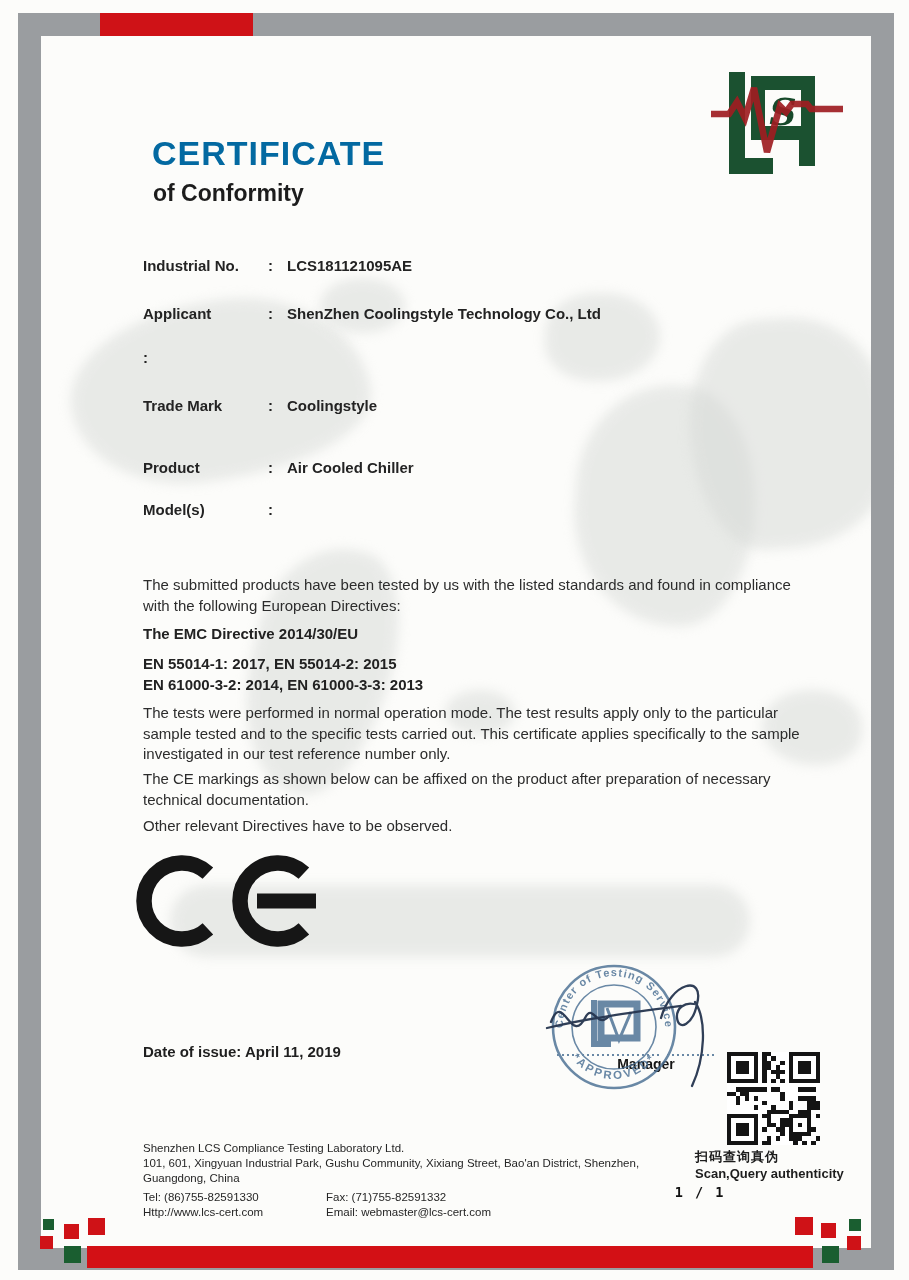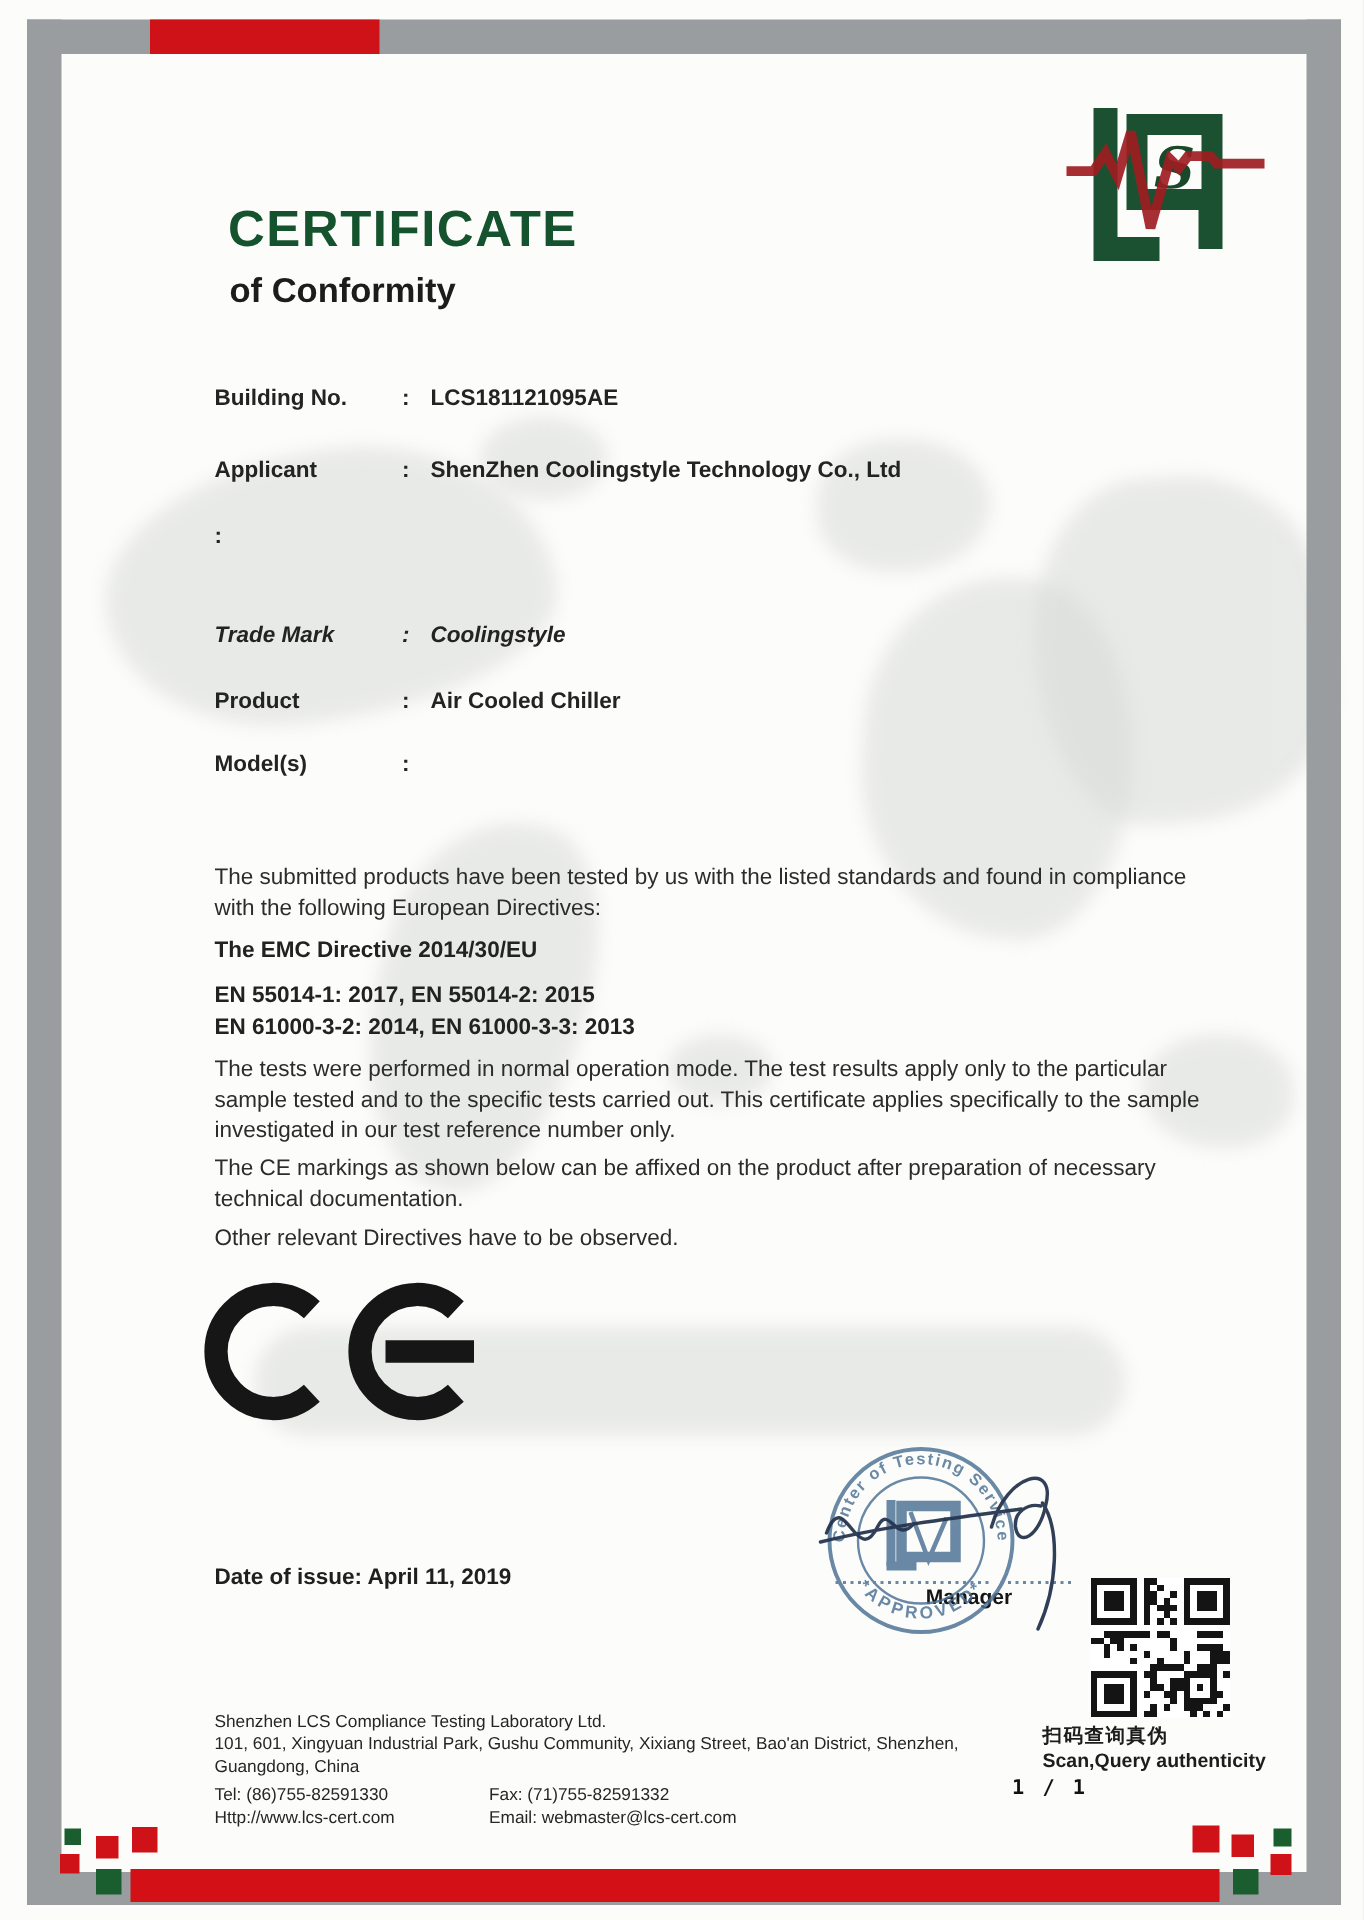--- a/index.html
+++ b/index.html
@@ -17,21 +17,21 @@
   .fr-right{left:871px;top:13px;width:23px;height:1257px;}
   .fr-bottom{left:18px;top:1248px;width:876px;height:22px;}
   .bar-red-top{position:absolute;left:100px;top:13px;width:153px;height:23px;background:#cf1217;z-index:2;}
   .bar-red-bottom{position:absolute;left:87px;top:1246px;width:726px;height:22px;background:#d31015;z-index:2;}
   .sq{position:absolute;z-index:2;}
   .sq.red{background:#cf1217;}
   .sq.green{background:#1a5e30;}
   
   .content{position:absolute;inset:0;z-index:2;}
   .logo{position:absolute;left:707px;top:62px;width:140px;height:118px;}
-  .title{position:absolute;left:152px;top:134px;font-size:34px;font-weight:700;letter-spacing:1px;color:#14532d;}
+  .title{position:absolute;left:152px;top:134px;font-size:34px;font-weight:700;letter-spacing:1px;color:#0369a1;}
   .subtitle{position:absolute;left:153px;top:180px;font-size:23px;font-weight:700;color:#1c1c1c;}
   .frow{position:absolute;left:143px;display:flex;font-size:15px;font-weight:700;color:#232323;line-height:21px;}
   .frow .lbl{width:125px;flex:0 0 125px;}
   .frow .col{width:19px;flex:0 0 19px;}
   .frow .val{width:540px;}
   .para{position:absolute;left:143px;width:668px;font-size:15px;line-height:20.5px;color:#2c2c2c;}
   .para.b{font-weight:700;color:#222;}
   .ce{position:absolute;left:136px;top:849px;width:200px;height:106px;}
   .dateline{position:absolute;left:143px;top:1043px;font-size:15px;font-weight:700;color:#1f1f1f;}
   .manager{position:absolute;left:598px;top:1056px;width:96px;text-align:center;font-size:14px;font-weight:700;color:#151515;z-index:3;}
@@ -93,33 +93,33 @@
         <rect x="92" y="78" width="16" height="26" fill="#1b5130"></rect>
         <text x="76" y="63" text-anchor="middle" font-family="'DejaVu Serif',serif" font-style="italic" font-weight="700" font-size="38" fill="#17492a">S</text>
         <polyline points="4,52 22,52 30,40 38,56 47,26 60,90 73,44 79,50 85,42 100,42 104,47 136,47" fill="none" stroke="#9e1d22" stroke-width="6.5" opacity="0.92"></polyline>
       </svg>
     </div>
 
     <div class="title">CERTIFICATE</div>
     <div class="subtitle">of Conformity</div>
 
     <div class="frow" style="top:255px;">
-      <span class="lbl">Building No.</span>
+      <span class="lbl">Industrial No.</span>
       <span class="col">:</span>
       <span class="val">LCS181121095AE</span>
     </div>
     <div class="frow" style="top:303px;">
       <span class="lbl">Applicant</span>
       <span class="col">:</span>
       <span class="val">ShenZhen Coolingstyle Technology Co., Ltd</span>
     </div>
     <div class="frow" style="top:347px;">
       <span class="col">:</span>
     </div>
-    <div class="frow" style="top:413px;font-style:italic;">
+    <div class="frow" style="top:395px;">
       <span class="lbl">Trade Mark</span>
       <span class="col">:</span>
       <span class="val">Coolingstyle</span>
     </div>
     <div class="frow" style="top:457px;">
       <span class="lbl">Product</span>
       <span class="col">:</span>
       <span class="val">Air Cooled Chiller</span>
     </div>
     <div class="frow" style="top:499px;">

